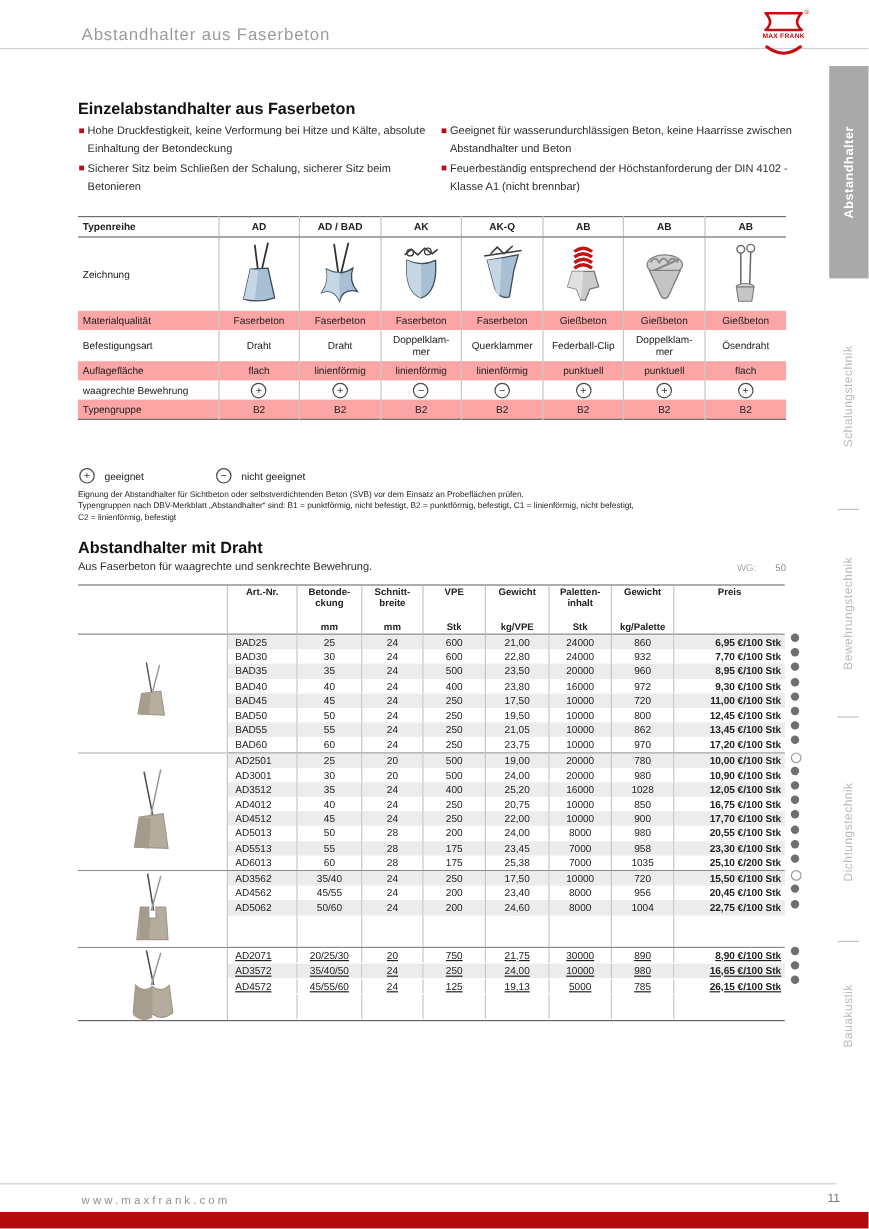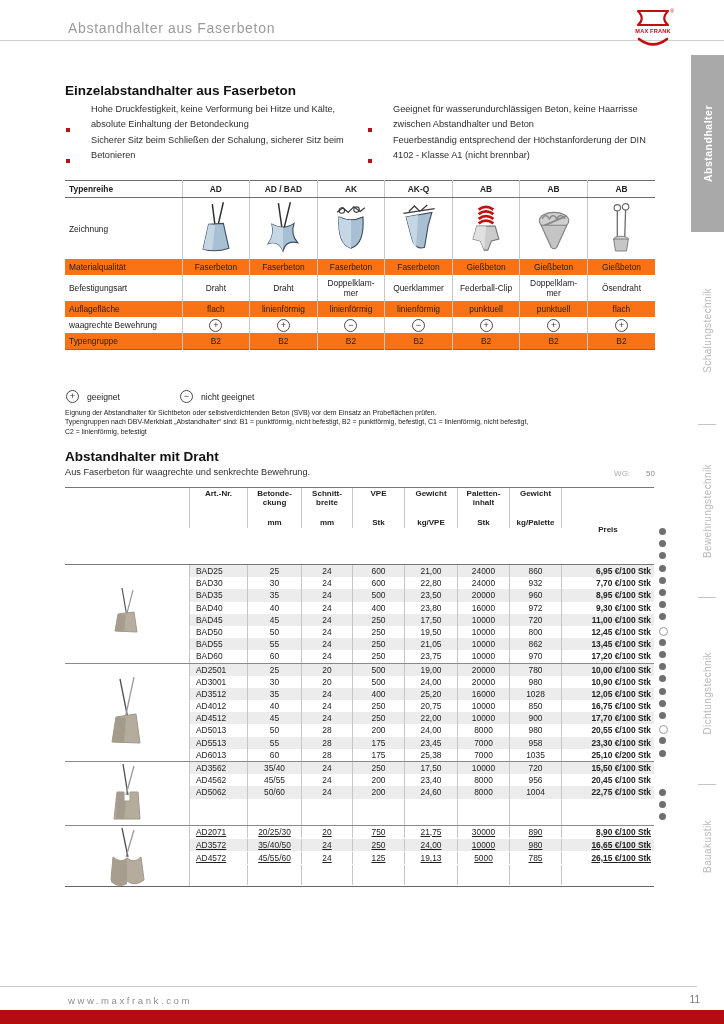--- a/index.html
+++ b/index.html
@@ -22,32 +22,32 @@
   .sbitem{position:absolute;left:691px;width:33px;display:flex;align-items:center;justify-content:center;}
   .sbitem span{writing-mode:vertical-rl;transform:rotate(180deg);color:#b9b9b9;font-size:10px;letter-spacing:.4px;}
   .sbi1{top:250px;height:160px}.sbi2{top:432px;height:158px}.sbi3{top:612px;height:162px}.sbi4{top:790px;height:112px}
   .sbdiv{position:absolute;left:698px;width:18px;border-top:1px solid #c4c4c4;}
   .sbd1{top:424px}.sbd2{top:597px}.sbd3{top:784px}
 
   
   .h1{position:absolute;left:65px;font-size:13.5px;font-weight:700;color:#111;}
   .bullets{position:absolute;top:102px;width:295px;font-size:9.2px;line-height:15px;color:#2e2e2e;}
   .bl{left:66px}.br{left:368px}
-  .bullet{display:flex;gap:21px;margin-bottom:1px;align-items:flex-end;}
+  .bullet{display:flex;gap:3px;margin-bottom:1px;}
   .sq{flex:0 0 4px;width:4px;height:4px;background:#b5121b;margin-top:5px;}
 
   
   #t1{position:absolute;left:65px;top:180px;width:590px;border-collapse:collapse;table-layout:fixed;
       border-bottom:1.2px solid #6e6e6e;}
   #t1 th,#t1 td{font-size:8.4px;color:#222;border-right:1px solid #c6c6c6;text-align:center;
                 vertical-align:middle;padding:0;font-weight:400;line-height:10px;}
   #t1 tr>*:last-child{border-right:none;}
   #t1 .lab{text-align:left;padding-left:4px;margin-left:24px;}
   #t1 .hrow th{border-top:1.2px solid #6e6e6e;border-bottom:1.2px solid #6e6e6e;height:16px;font-weight:700;}
-  #t1 tr.g td{background:#f97316;}
+  #t1 tr.g td{background:#fca5a5;}
   #t1 tr.rz td{height:61px;}
   #t1 tr.rs td{height:16px;}
   #t1 tr.rb td{height:26px;}
   .circ{display:inline-block;width:11px;height:11px;border:1px solid #4a4a4a;border-radius:50%;
         line-height:10.5px;font-size:9px;text-align:center;color:#333;background:#fff;}
 
   .legend{position:absolute;left:66px;top:390px;display:flex;gap:60px;align-items:center;
           font-size:8.6px;color:#222;}
   .legitem{display:flex;gap:8px;align-items:center;}
   .fns{position:absolute;left:65px;top:408px;width:600px;font-size:6.9px;line-height:9.4px;color:#222;}
@@ -57,21 +57,21 @@
   .wg{position:absolute;left:555px;top:469px;width:100px;text-align:right;font-size:8px;color:#a9a9a9;}
   .wgv{color:#8b8b8b;margin-left:16px;}
 
   
   #t2{position:absolute;left:65px;top:487px;width:620px;}
   .t2grid{display:grid;grid-template-columns:125px 58px 54px 51px 52px 53px 52px 52px 92px;width:589px;}
   #t2h{border-top:1.2px solid #777;border-bottom:1.2px solid #777;}
   #t2h .hc{height:37px;display:flex;flex-direction:column;justify-content:space-between;
            align-items:center;font-size:8px;font-weight:700;padding:2px 0 1px 0;
            border-right:1px solid #c6c6c6;line-height:8.5px;text-align:center;}
-  #t2h .hc:last-child{border-right:none;margin-top:36px;}
+  #t2h .hc:last-child{border-right:none;}
   .t2s{border-top:1px solid #8a8a8a;}
   .t2s.first{border-top:none;}
   .t2s.last{border-bottom:1.2px solid #666;text-decoration:underline;}
   .imgc{grid-column:1;border-right:1px solid #c6c6c6;display:flex;align-items:center;justify-content:center;background:#fff;}
   .c{height:12.2px;line-height:12.2px;font-size:8.4px;text-align:center;border-right:1px solid #c6c6c6;
      white-space:nowrap;overflow:hidden;}
   .c.art{text-align:left;padding-left:6px;}
   .c.pr{border-right:none;font-weight:700;text-align:right;padding-right:3px;}
   .c.shade{background:#ececec;}
   .c.sp{line-height:normal;}

